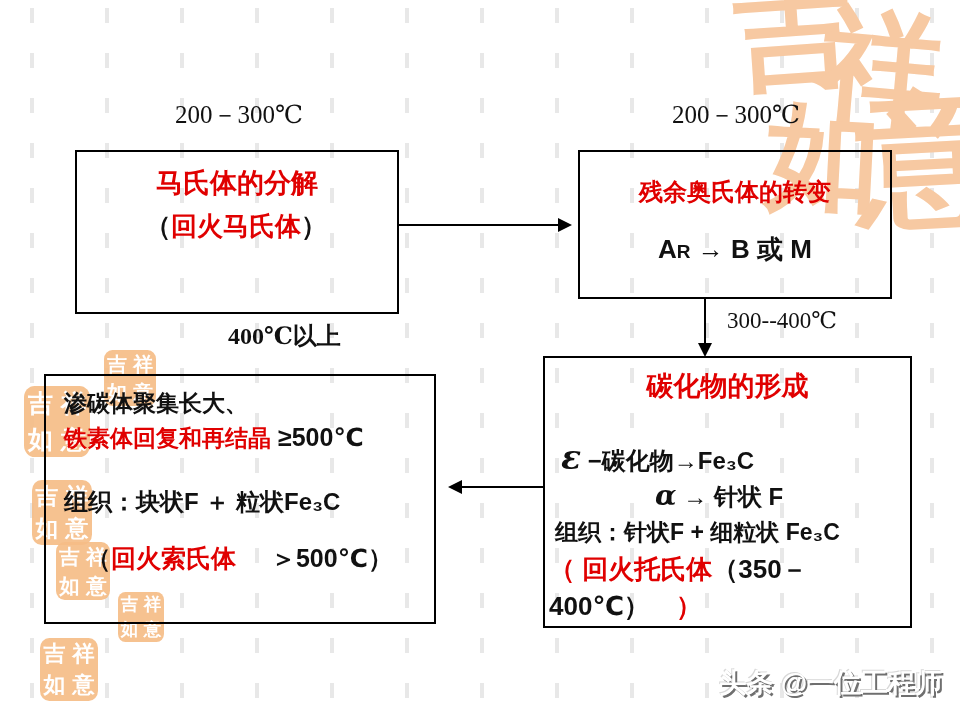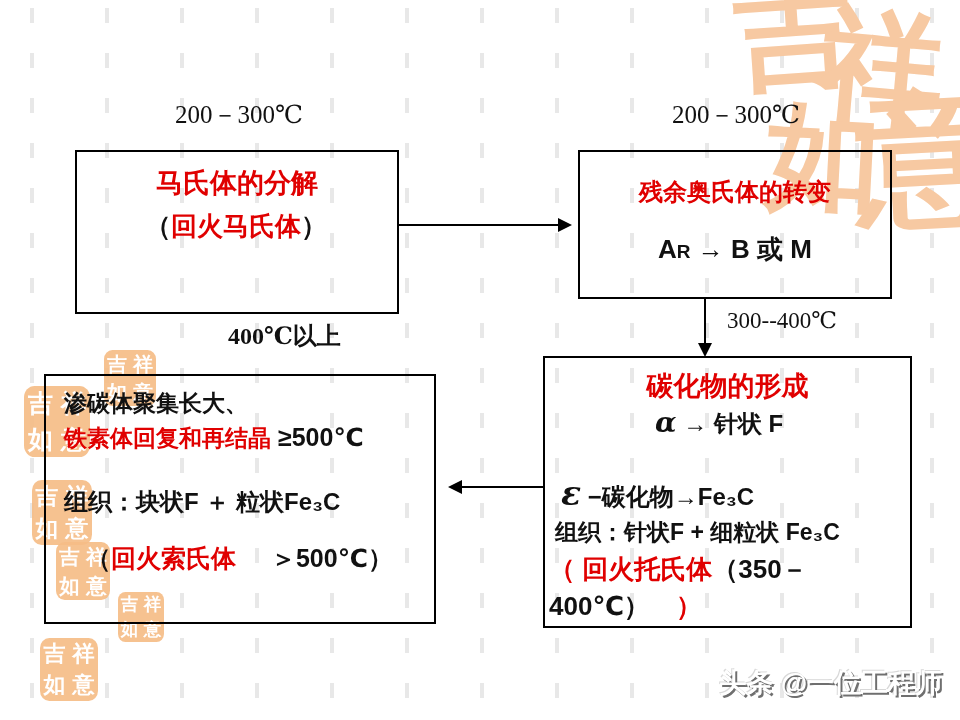--- a/index.html
+++ b/index.html
@@ -309,25 +309,25 @@
 
   <div class="box" style="left:578px;top:150px;width:310px;height:145px;">
     <div class="boxtitle red" style="font-size:24px;margin-top:24px;">残余奥氏体的转变</div>
     <div class="eqline" style="font-size:26px;margin-top:24px;text-align:center;">
       <span>A</span><span style="font-size:19px;">R</span><span> → B 或 M</span>
     </div>
   </div>
 
   <div class="box" style="left:543px;top:356px;width:365px;height:268px;">
     <div class="boxtitle red" style="font-size:27px;margin-top:10px;">碳化物的形成</div>
+    <div class="eqline" style="font-size:24px;margin:34px 0 0 16px;">
+      <span class="greek" style="font-size:33px;">ε</span><span> −碳化物→Fe₃C</span>
+    </div>
     <div class="eqline" style="font-size:24px;margin:2px 0 0 110px;">
       <span class="greek" style="font-size:28px;">α</span><span> → 针状 F</span>
-    </div>
-    <div class="eqline" style="font-size:24px;margin:34px 0 0 16px;">
-      <span class="greek" style="font-size:33px;">ε</span><span> −碳化物→Fe₃C</span>
     </div>
     <div class="eqline" style="font-size:23px;margin:4px 0 0 10px;">组织：针状F + 细粒状 Fe₃C</div>
     <div class="eqline" style="font-size:26px;margin:4px 0 0 4px;">
       <span class="red">（ </span><span class="red">回火托氏体</span><span class="blk">（350－</span>
     </div>
     <div class="eqline" style="font-size:26px;margin:2px 0 0 4px;">
       <span class="blk">400℃）</span><span class="red" style="margin-left:26px;">）</span>
     </div>
   </div>
 

